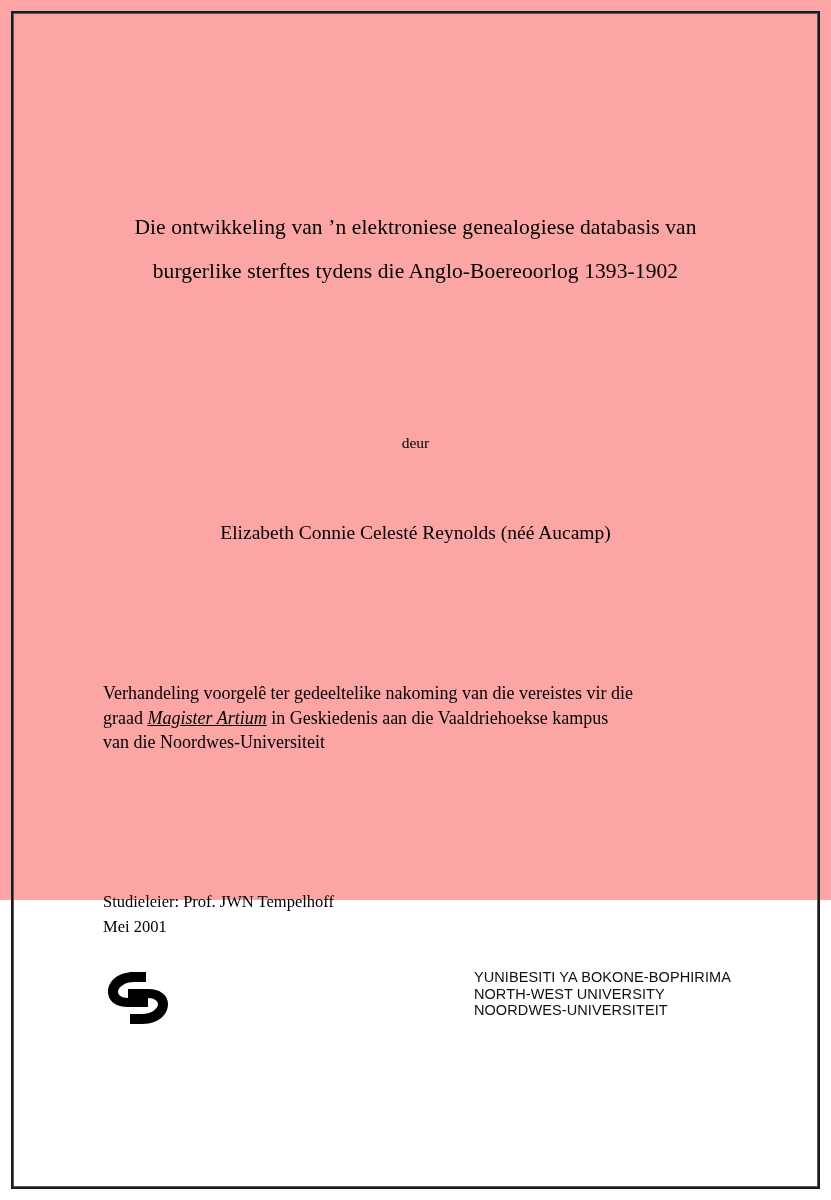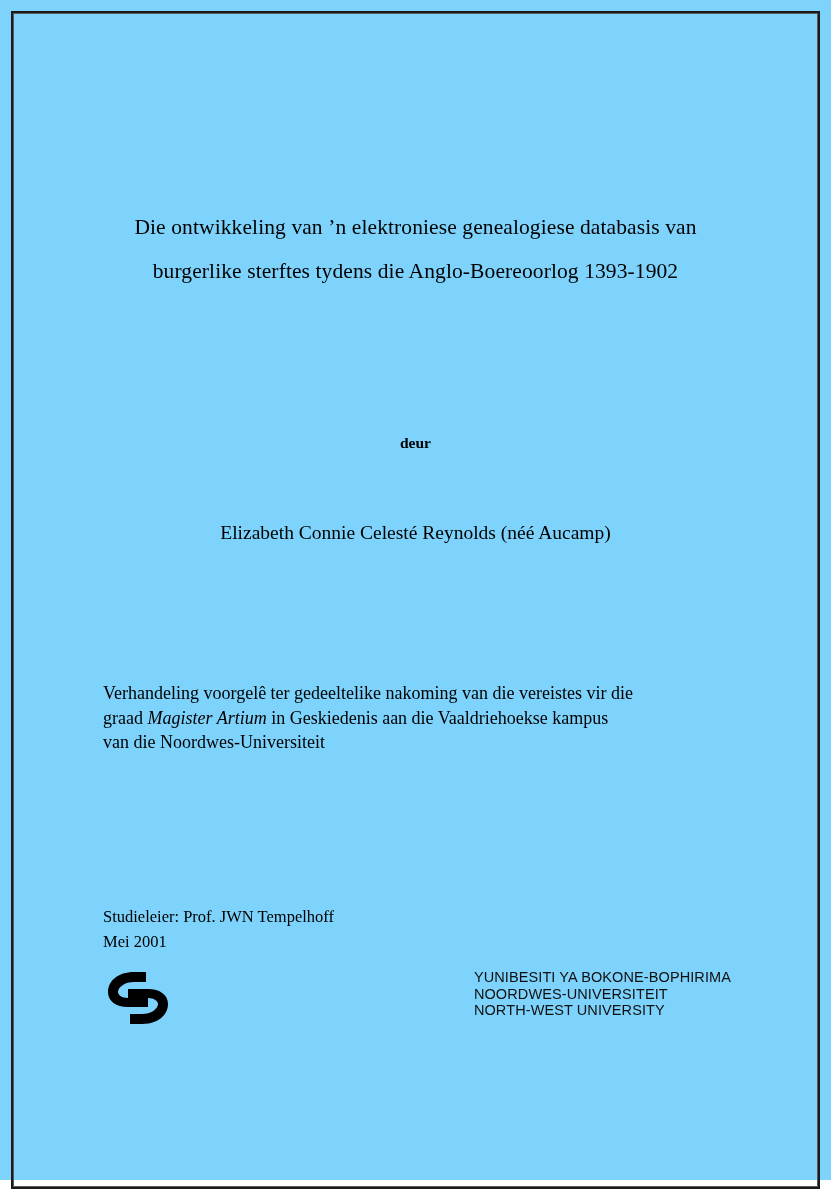--- a/index.html
+++ b/index.html
@@ -10,22 +10,22 @@
   body {
     width: 831px;
     height: 1200px;
     font-family: "Liberation Serif", serif;
     color: #000000;
     overflow: hidden;
   }
   .page {
     position: relative;
     width: 831px;
-    height: 1180px;
-    background: #7dd3fc;
+    height: 900px;
+    background: #fca5a5;
     box-sizing: border-box;
   }
   
   .scan-frame {
     position: absolute;
     left: 11px;
     top: 11px;
     width: 809px;
     height: 1178px;
     border: 2px solid #1a1a1a;
@@ -61,21 +61,20 @@
     display: block;
     white-space: nowrap;
   }
   .deur {
     position: absolute;
     top: 434px;
     left: 0;
     width: 631px;
     text-align: center;
     font-size: 15.5px;
-    font-weight: bold;
   }
   .author {
     position: absolute;
     top: 522px;
     left: 0;
     width: 631px;
     text-align: center;
     font-size: 19.5px;
   }
   .statement {
@@ -86,30 +85,30 @@
     font-size: 18px;
     line-height: 24.5px;
     text-align: justify;
   }
   .statement .line2,
   .statement .line3 {
     text-align: left;
   }
   .statement em {
     font-style: italic;
+    text-decoration: underline;
   }
   .supervisor {
     position: absolute;
     top: 889px;
     left: 3px;
     width: 621px;
     font-size: 16.5px;
     line-height: 25px;
     text-align: left;
-    margin-top: 15px;
   }
   .logo-block {
     position: absolute;
     top: 963px;
     left: 0;
     width: 631px;
     display: flex;
     justify-content: space-between;
     align-items: flex-start;
   }
@@ -164,19 +163,19 @@
     <div class="logo-block">
       <svg class="logo-mark" viewBox="0 0 76 60">
         <g fill="#000000">
           <path d="M34 4 C18 4, 8 13, 8 24 C8 33, 16 39, 28 39 L28 30 C22 30, 18 27, 18 24 C18 19, 25 14, 34 14 L46 14 L46 4 Z"></path>
           <path d="M42 56 C58 56, 68 47, 68 36 C68 27, 60 21, 48 21 L48 30 C54 30, 58 33, 58 36 C58 41, 51 46, 42 46 L30 46 L30 56 Z"></path>
           <rect x="28" y="21" width="20" height="18"></rect>
         </g>
       </svg>
       <div class="logo-text">
         <span>YUNIBESITI YA BOKONE-BOPHIRIMA</span>
+        <span>NORTH-WEST UNIVERSITY</span>
         <span>NOORDWES-UNIVERSITEIT</span>
-        <span>NORTH-WEST UNIVERSITY</span>
       </div>
     </div>
 
   </div>
 </div>
 
 </body></html>

